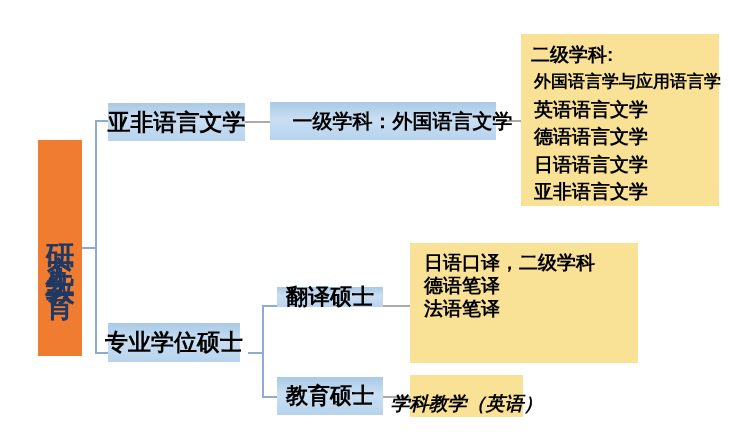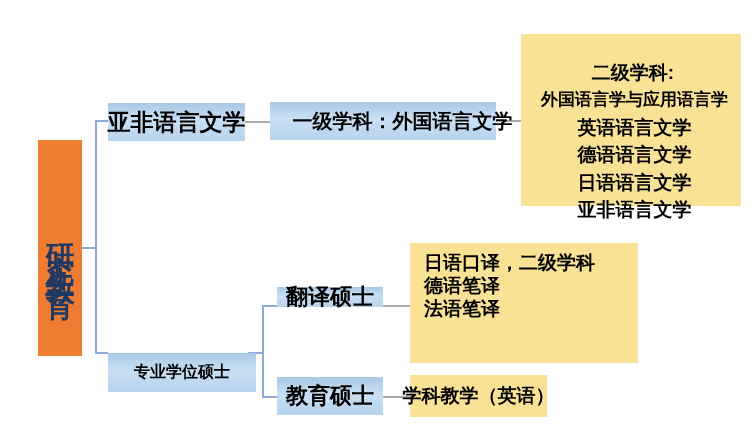--- a/index.html
+++ b/index.html
@@ -35,42 +35,43 @@
 
   
   .branch {
     background: linear-gradient(180deg, #a9c9e5 0%, #c9dff3 45%, #b7d3ed 100%);
     display: flex; align-items: center; justify-content: center;
     color: #000000;
     font-weight: bold;
     white-space: nowrap;
   }
   .branch-academic      { left: 108px; top: 103px; width: 137px; height: 38px; font-size: 23px; }
-  .branch-professional  { left: 108px; top: 353px; width: 148px; height: 39px; font-size: 16px; }
+  .branch-professional  { left: 108px; top: 323px; width: 132px; height: 39px; font-size: 23px; }
   .branch-discipline    { left: 270px; top: 102px; width: 226px; height: 38px; font-size: 20px; padding-left: 39px; }
   .branch-translation   { left: 277px; top: 287px; width: 106px; height: 20px; font-size: 22px; }
   .branch-education     { left: 277px; top: 377px; width: 106px; height: 38px; font-size: 22px; }
 
   
   .leaf {
     background: var(--leaf-fill);
     color: #000000;
     font-weight: bold;
   }
-  .leaf-subdisciplines { left: 521px; top: 34px;  width: 220px; height: 172px; padding: 25px 6px 6px 10px; font-size: 19px; text-align: center; }
+  .leaf-subdisciplines { left: 521px; top: 34px;  width: 198px; height: 172px; padding: 7px 6px 6px 10px; font-size: 19px; }
   .leaf-subdisciplines .leaf-heading { line-height: 27px; }
   .leaf-subdisciplines .leaf-line { line-height: 27.5px; padding-left: 3px; white-space: nowrap; }
   .leaf-subdisciplines .leaf-line:first-child { font-size: 17px; }
   .leaf-translation { left: 410px; top: 243px; width: 228px; height: 120px; padding: 8px 6px 6px 14px; font-size: 19px; }
   .leaf-translation .leaf-line { line-height: 23px; white-space: nowrap; }
   .leaf-education {
-    left: 410px; top: 375px; width: 137px; height: 42px;
+    left: 410px; top: 375px; width: 113px; height: 42px;
     font-size: 19px;
-    display: flex; align-items: center; justify-content: center;
+    display: flex; align-items: flex-end; justify-content: center;
     white-space: nowrap;
+    font-style: italic;
   }
 
   
   .h-line { position: absolute; height: 1.5px; }
   .v-line { position: absolute; width: 1.5px; }
   .tree-line { background: var(--tree-line); }
   .link-line { background: var(--link-line); }
 </style>
 </head>
 <body>

